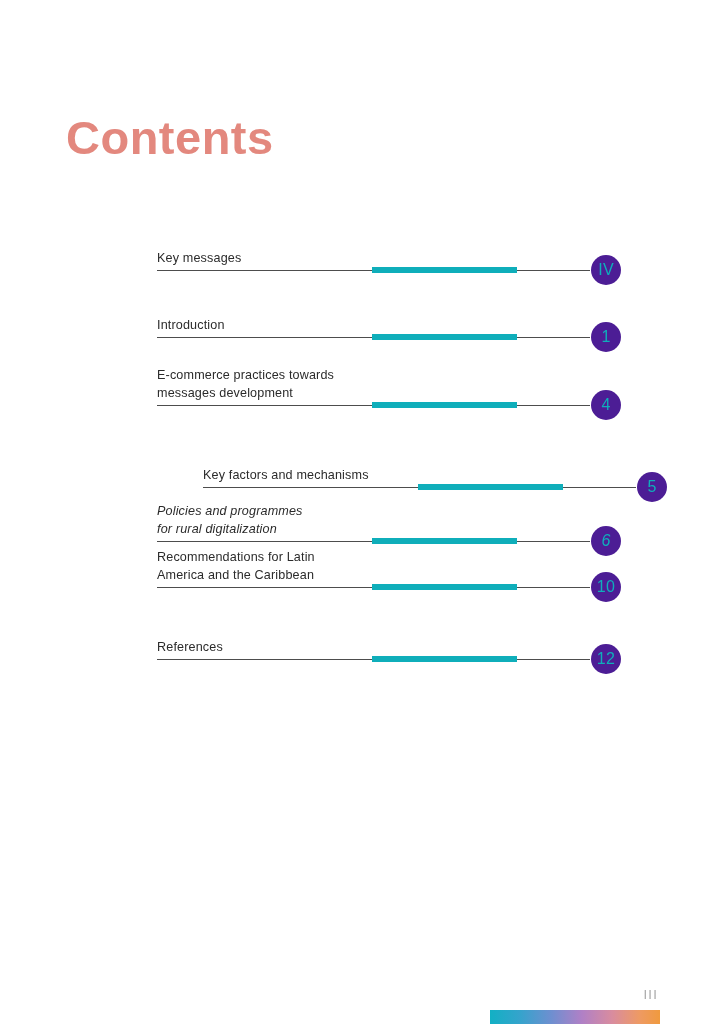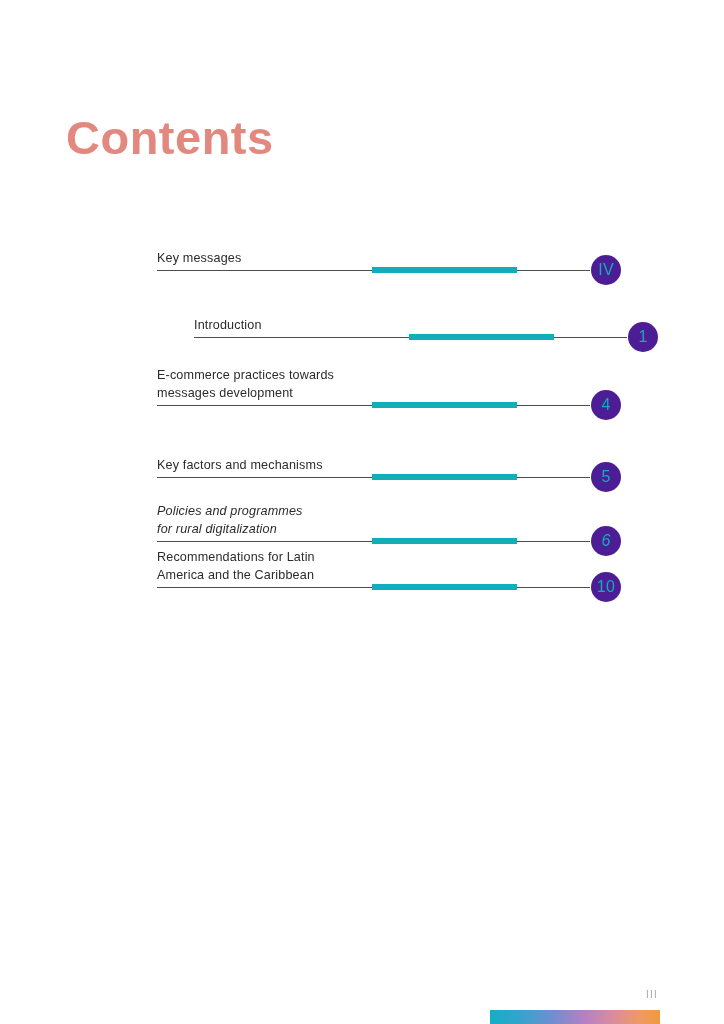--- a/index.html
+++ b/index.html
@@ -99,21 +99,21 @@
     line-height: 30px;
     text-align: center;
     letter-spacing: 0.3px;
   }
 
   
   .folio {
     position: absolute;
     right: 66px;
     top: 988px;
-    font-size: 10px;
+    font-size: 13px;
     line-height: 14px;
     color: #A8A8A8;
     letter-spacing: 1.2px;
     text-align: right;
   }
 
   .footer-gradient {
     position: absolute;
     left: 490px;
     top: 1010px;
@@ -138,52 +138,58 @@
 
   <div class="page-title">Contents</div>
 
   <div class="toc" id="toc-list">
       <div class="toc-entry" style="top: 211px; height: 60px;">
         <div class="toc-label">Key messages</div>
         <div class="toc-rule"></div>
         <div class="toc-bar"></div>
         <div class="toc-page">IV</div>
       </div>
-      <div class="toc-entry" style="top: 278px; height: 60px; margin-left: 37px;">
+      <div class="toc-entry" style="top: 278px; height: 60px;">
         <div class="toc-label">Introduction</div>
         <div class="toc-rule"></div>
         <div class="toc-bar"></div>
         <div class="toc-page">1</div>
       </div>
       <div class="toc-entry" style="top: 346px; height: 60px;">
         <div class="toc-label">E-commerce practices towards
 messages development</div>
         <div class="toc-rule"></div>
         <div class="toc-bar"></div>
         <div class="toc-page">4</div>
       </div>
-      <div class="toc-entry" style="top: 418px; height: 60px;">
+      <div class="toc-entry" style="top: 428px; height: 60px; margin-left: 46px;">
         <div class="toc-label">Key factors and mechanisms</div>
         <div class="toc-rule"></div>
         <div class="toc-bar"></div>
         <div class="toc-page">5</div>
       </div>
       <div class="toc-entry" style="top: 482px; height: 60px; font-style: italic;">
         <div class="toc-label">Policies and programmes
 for rural digitalization</div>
         <div class="toc-rule"></div>
         <div class="toc-bar"></div>
         <div class="toc-page">6</div>
       </div>
       <div class="toc-entry" style="top: 528px; height: 60px;">
         <div class="toc-label">Recommendations for Latin
 America and the Caribbean</div>
         <div class="toc-rule"></div>
         <div class="toc-bar"></div>
         <div class="toc-page">10</div>
       </div>
+      <div class="toc-entry" style="top: 600px; height: 60px;">
+        <div class="toc-label">References</div>
+        <div class="toc-rule"></div>
+        <div class="toc-bar"></div>
+        <div class="toc-page">12</div>
+      </div>
     </div>
 
   <div class="folio">III</div>
 
   <div class="footer-gradient"></div>
 
 </div>
 
 </body></html>

